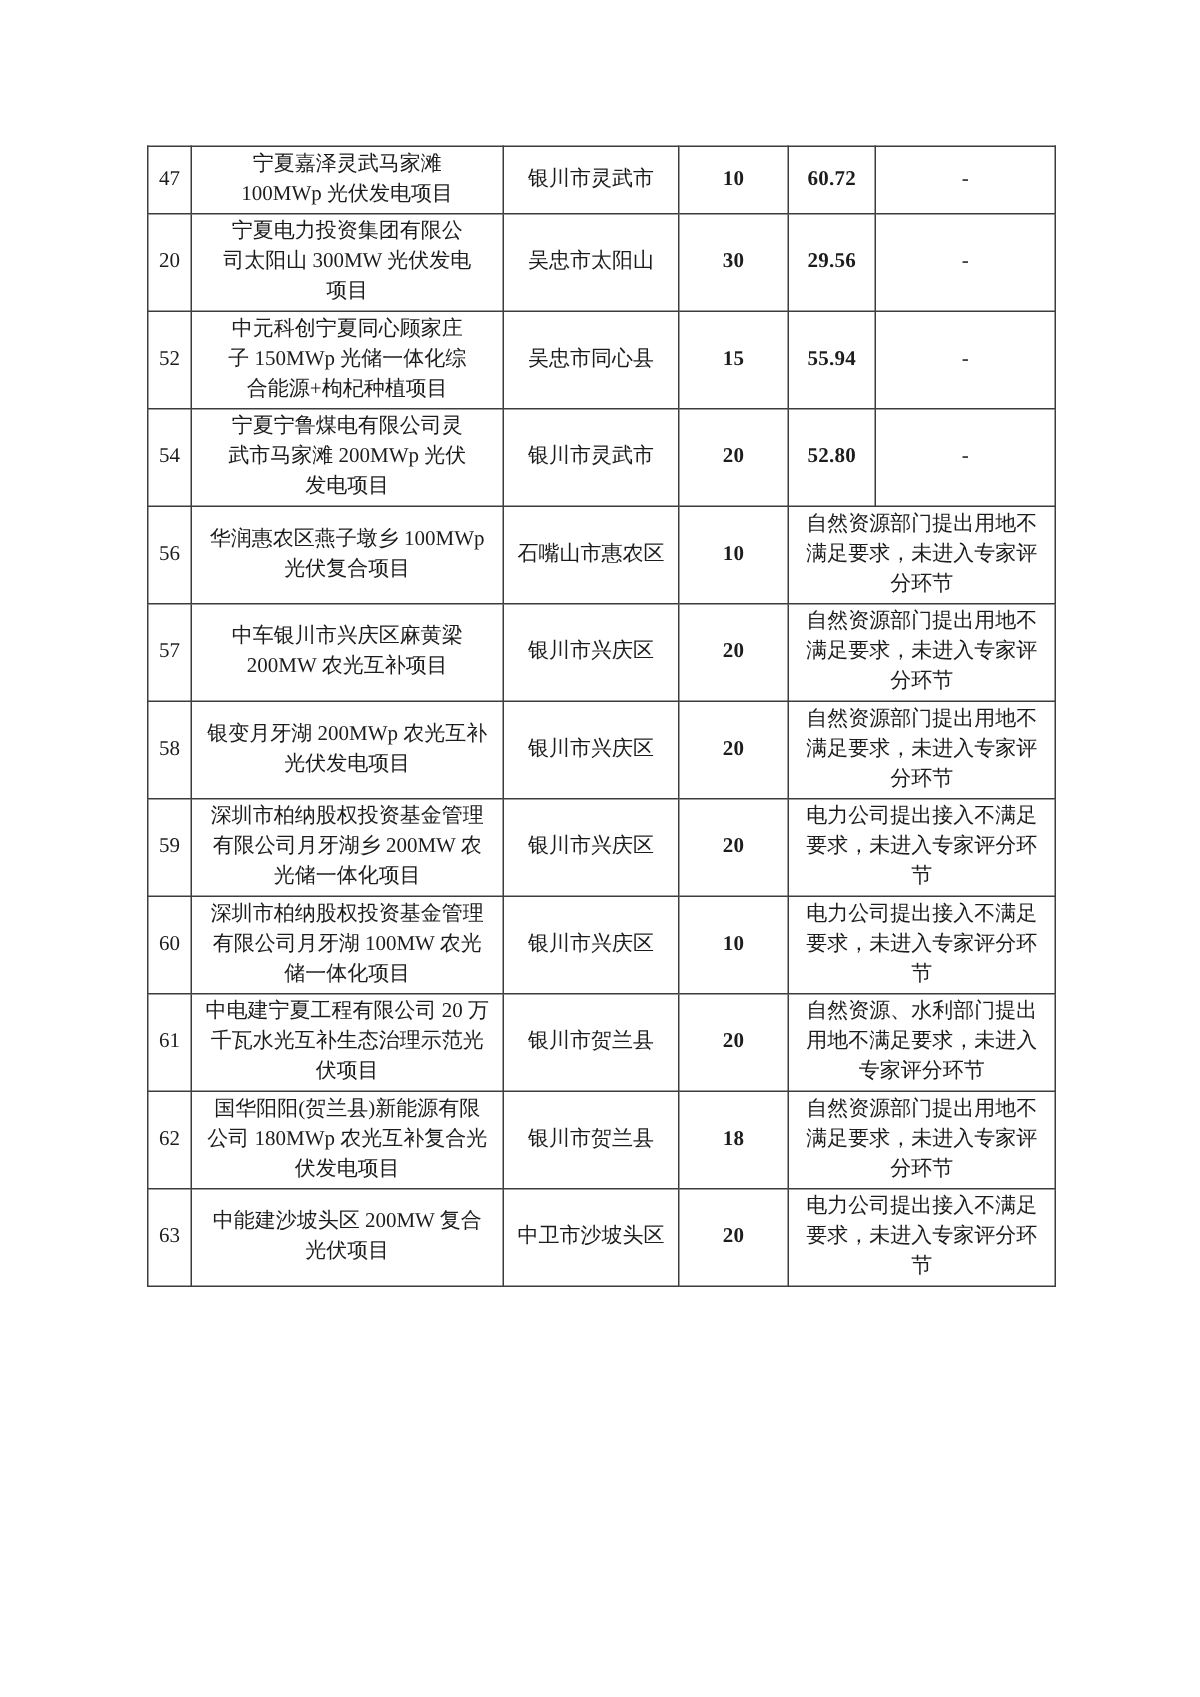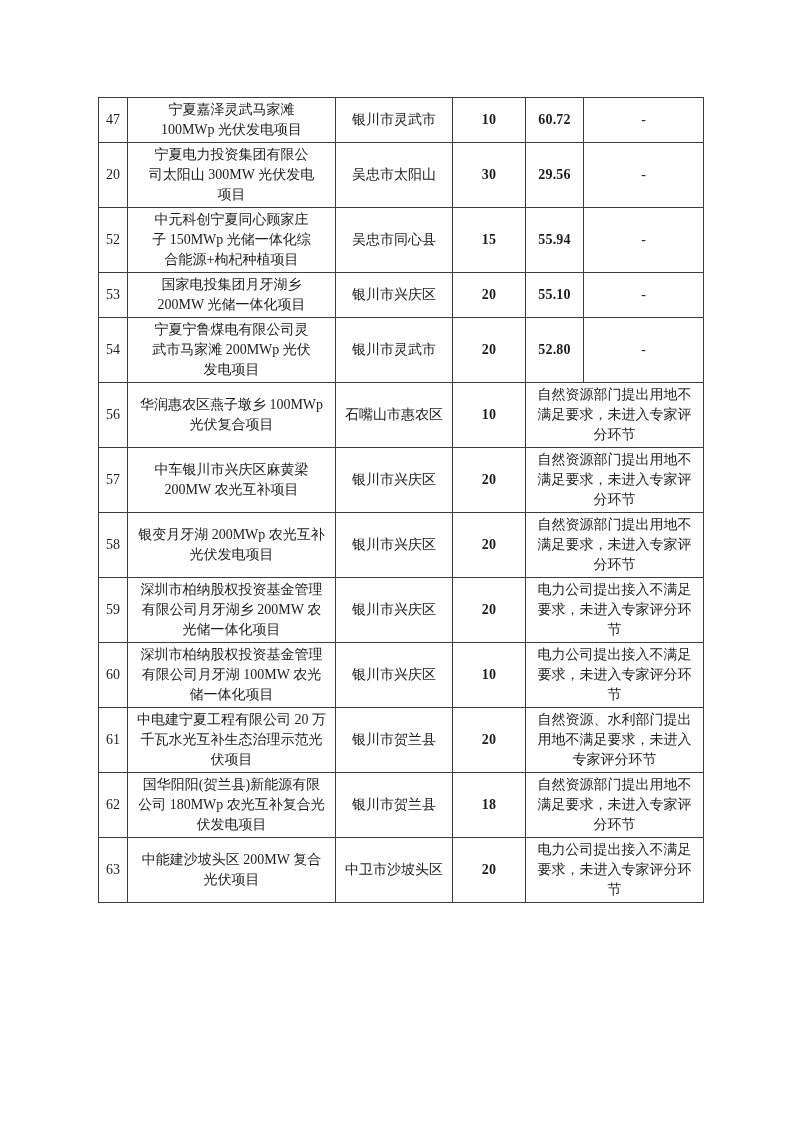--- a/index.html
+++ b/index.html
@@ -85,29 +85,20 @@
           <td class="cell-remark">-</td>
         </tr>
         <tr>
           <td class="cell-no">52</td>
           <td class="cell-project">中元科创宁夏同心顾家庄
 子 150MWp 光储一体化综
 合能源+枸杞种植项目</td>
           <td class="cell-location">吴忠市同心县</td>
           <td class="cell-capacity">15</td>
           <td class="cell-score">55.94</td>
-          <td class="cell-remark">-</td>
-        </tr>
-        <tr>
-          <td class="cell-no">53</td>
-          <td class="cell-project">国家电投集团月牙湖乡
-200MW 光储一体化项目</td>
-          <td class="cell-location">银川市兴庆区</td>
-          <td class="cell-capacity">20</td>
-          <td class="cell-score">55.10</td>
           <td class="cell-remark">-</td>
         </tr>
         <tr>
           <td class="cell-no">54</td>
           <td class="cell-project">宁夏宁鲁煤电有限公司灵
 武市马家滩 200MWp 光伏
 发电项目</td>
           <td class="cell-location">银川市灵武市</td>
           <td class="cell-capacity">20</td>
           <td class="cell-score">52.80</td>

